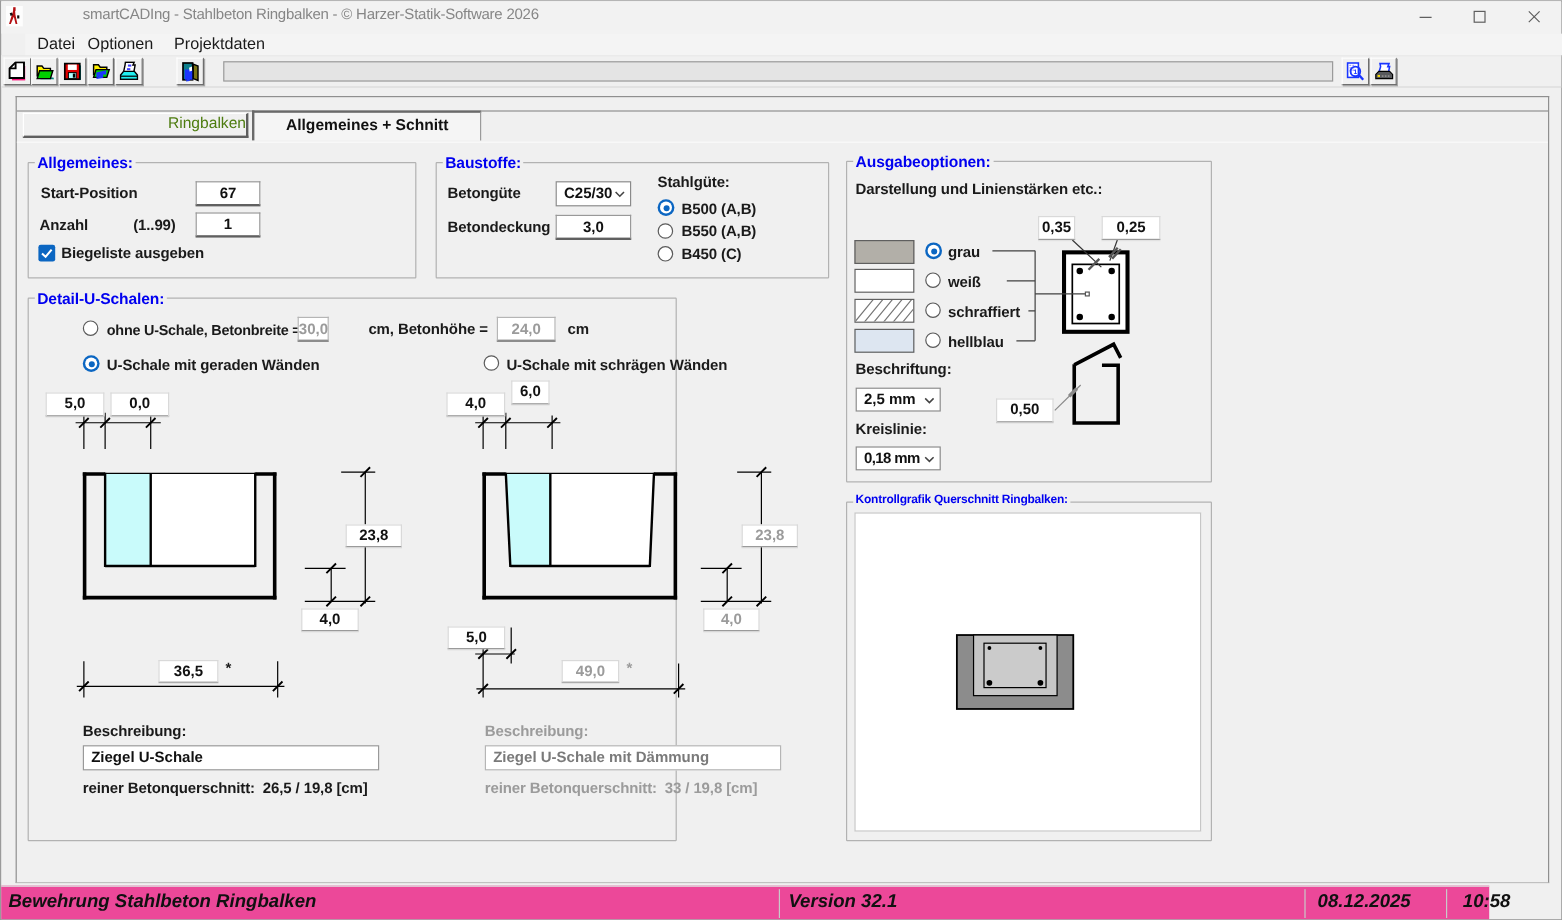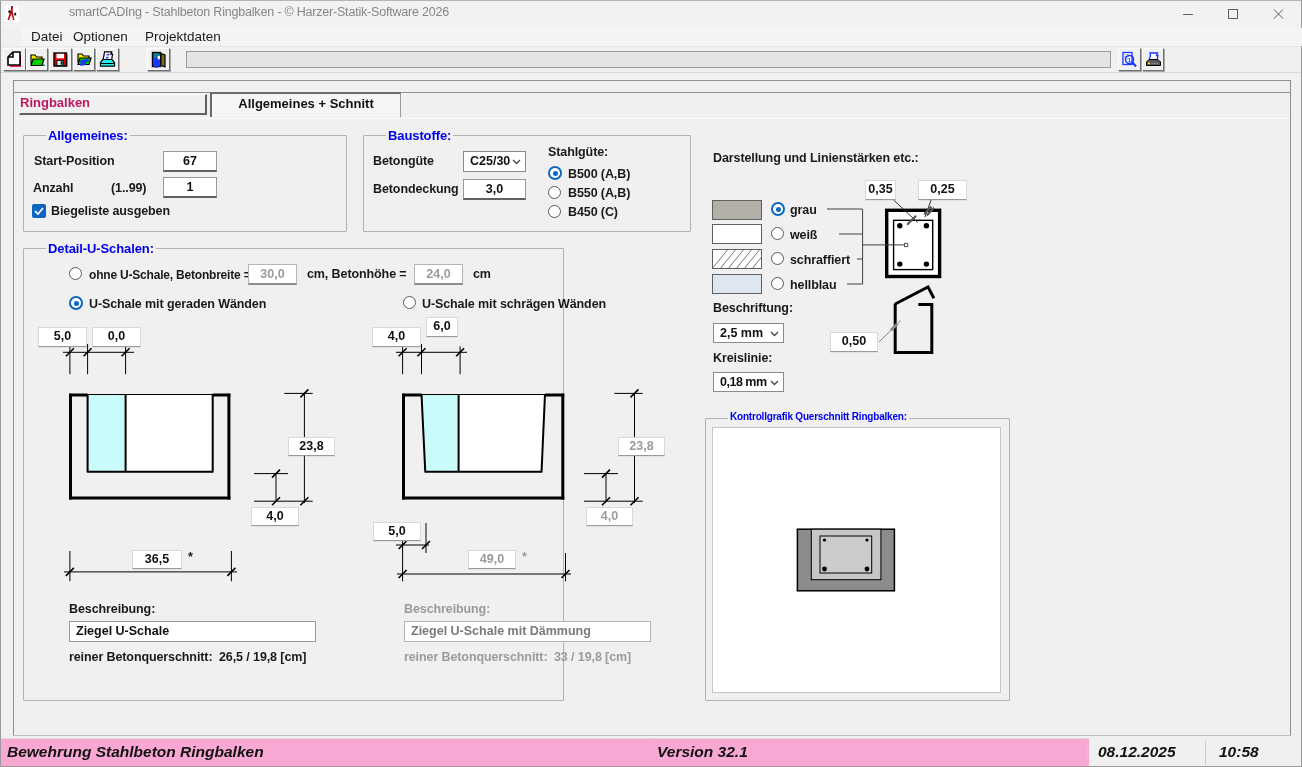--- a/index.html
+++ b/index.html
@@ -16,42 +16,42 @@
 #toolbar{position:absolute;left:0;top:45px;width:1300px;height:27px;background:#f0f0f0;border-top:1px solid #e8e8e8;border-bottom:1px solid #dadada;}
 .tbtn{position:absolute;top:1px;width:22.5px;height:23px;background:#f0f0f0;border-top:1px solid #fdfdfd;border-left:1px solid #fdfdfd;border-right:1px solid #6e6e6e;border-bottom:1px solid #6e6e6e;box-shadow:1px 1px 0 #a8a8a8;}
 .tbtn svg{position:absolute;left:2px;top:2px;}
 #tfield{position:absolute;left:185px;top:4px;width:925px;height:17px;background:#e4e4e4;border:1px solid #9b9b9b;}
 
 .wb{position:absolute;top:0;height:27px;}
 
 #panel{position:absolute;left:12px;top:79px;width:1278px;height:656px;border:1px solid #8f8f8f;border-bottom:1px solid #c0c0c0;background:#f0f0f0;}
 
 #tabline{position:absolute;left:0px;top:11px;width:1276px;height:1px;background:#909090;}
-#tab1{position:absolute;left:5px;top:13px;width:188px;height:21px;background:#f0f0f0;border-top:1px solid #fff;border-left:1px solid #fff;border-right:2px solid #5f5f5f;border-bottom:2px solid #5f5f5f;text-align:left;font-weight:bold;font-size:13px;color:#be185d;line-height:16px;}
+#tab1{position:absolute;left:5px;top:13px;width:188px;height:21px;background:#f0f0f0;border-top:1px solid #fff;border-left:1px solid #fff;border-right:2px solid #5f5f5f;border-bottom:2px solid #5f5f5f;text-align:right;font-weight:normal;font-size:13px;color:#4d7c0f;line-height:16px;}
 #tab2{position:absolute;left:196px;top:11px;width:191px;height:25px;background:#f5f5f5;border-top:2px solid #6a6a6a;border-left:2px solid #6a6a6a;border-right:1px solid #9a9a9a;text-align:center;font-weight:bold;font-size:13px;color:#111;line-height:19px;}
 #tabwhite{position:absolute;left:0px;top:37px;width:1276px;height:1px;background:#fbfbfb;}
 
 .gb{position:absolute;border:1px solid #b2b2b2;border-radius:1px;}
-.gb>b{position:absolute;top:-8px;left:5px;background:#f0f0f0;color:#0000f0;font-size:13px;letter-spacing:-0.1px;padding:0 2px;white-space:nowrap;margin-left:17px;}
+.gb>b{position:absolute;top:-8px;left:5px;background:#f0f0f0;color:#0000f0;font-size:13px;letter-spacing:-0.1px;padding:0 2px;white-space:nowrap;}
 .lbl{position:absolute;font-size:12.5px;letter-spacing:-0.1px;font-weight:bold;color:#1a1a1a;white-space:nowrap;}
 .glbl{position:absolute;font-size:12.5px;letter-spacing:-0.1px;font-weight:bold;color:#9b9b9b;white-space:nowrap;}
 .inp{position:absolute;background:#fff;border:1px solid #999;border-bottom:2px solid #606060;font-size:12.5px;font-weight:bold;color:#111;text-align:center;line-height:18px;}
 .inpg{position:absolute;background:#fff;border:1px solid #b5b5b5;border-bottom:2px solid #8c8c8c;font-size:12.5px;font-weight:bold;color:#9b9b9b;text-align:center;line-height:18px;}
 .dd{position:absolute;background:#fff;border:1px solid #8a8a8a;font-size:12.5px;font-weight:bold;color:#111;line-height:18px;padding-left:6px;}
 .dd i{position:absolute;right:4px;top:7px;width:9px;height:6px;font-style:normal;}
 .dim{position:absolute;background:#fff;border:1px solid #d9d9d9;border-bottom:1px solid #9a9a9a;box-shadow:0 1px 0 rgba(150,150,150,.15);font-size:12.5px;font-weight:bold;color:#111;text-align:center;line-height:17px;}
 .dimg{color:#9b9b9b;}
 
 .rad{position:absolute;width:13px;height:13px;border-radius:50%;background:#fff;border:1px solid #5a5a5a;}
 .radc{position:absolute;width:14px;height:14px;border-radius:50%;background:#0b66c2;}
 .radc:after{content:"";position:absolute;left:2px;top:2px;width:10px;height:10px;border-radius:50%;background:#fff;}
 .radc:before{content:"";position:absolute;left:4.5px;top:4.5px;width:5px;height:5px;border-radius:50%;background:#0b66c2;z-index:2;}
 .cb{position:absolute;width:14px;height:14px;background:#0b66c2;border-radius:2px;}
 
-#status{position:absolute;left:0;top:737px;width:1088px;height:28px;background:#f9a8d4;border-top:1px solid #dcdcdc;}
+#status{position:absolute;left:0;top:737px;width:1240px;height:28px;background:#ec4899;border-top:1px solid #dcdcdc;}
 #status .st{position:absolute;top:4px;font-size:15.5px;font-weight:bold;font-style:italic;color:#111;white-space:nowrap;}
 #status .sep{position:absolute;top:2px;width:1px;height:24px;background:#c9c9c9;}
 .swatch{position:absolute;width:50px;height:20px;border:1px solid #5f5f5f;}
 svg{display:block;}
 </style></head>
 <body>
 <div id="win">
 
 <div id="titlebar">
  <svg class="abs" style="left:4px;top:4px" width="17" height="18" viewBox="0 0 17 18">
@@ -190,21 +190,21 @@
 <div class="rad" style="left:547px;top:185px"></div>
 <div class="lbl" style="left:567px;top:185px">B550 (A,B)</div>
 <div class="rad" style="left:547px;top:204px"></div>
 <div class="lbl" style="left:567px;top:204px">B450 (C)</div>
 
 <div class="gb" style="left:22px;top:247px;width:541px;height:453px">
       <b>Detail-U-Schalen:</b>
     </div>
 <div class="rad" style="left:68px;top:266px"></div>
 <div class="lbl" style="left:88px;top:267px;font-size:12px;letter-spacing:-0.2px">ohne U-Schale, Betonbreite =</div>
-<div class="inpg" style="left:247px;top:263px;width:49px;height:21px">30,0</div>
+<div class="inpg" style="left:247px;top:263px;width:26px;height:21px">30,0</div>
 <div class="lbl" style="left:306px;top:266px">cm, Betonhöhe =</div>
 <div class="inpg" style="left:413px;top:263px;width:49px;height:21px">24,0</div>
 <div class="lbl" style="left:472px;top:266px">cm</div>
 <div class="radc" style="left:68px;top:295px"></div>
 <div class="lbl" style="left:88px;top:296px">U-Schale mit geraden Wänden</div>
 <div class="rad" style="left:402px;top:295px"></div>
 <div class="lbl" style="left:421px;top:296px">U-Schale mit schrägen Wänden</div>
 
 <svg id="draw1" class="abs" style="left:22px;top:320px" width="340" height="270" viewBox="0 0 340 270">
  <g stroke="#000" fill="none">
@@ -288,20 +288,23 @@
 
 <div class="lbl" style="left:68px;top:601px">Beschreibung:</div>
 <div class="inp" style="left:68px;top:620px;width:247px;height:21px;text-align:left;padding-left:6px;border-bottom:1px solid #999">Ziegel U-Schale</div>
 <div class="lbl" style="left:68px;top:649px">reiner Betonquerschnitt:</div>
 <div class="lbl" style="left:218px;top:649px">26,5 / 19,8 [cm]</div>
 <div class="glbl" style="left:403px;top:601px">Beschreibung:</div>
 <div class="inpg" style="left:403px;top:620px;width:247px;height:21px;text-align:left;padding-left:6px;border-bottom:1px solid #b5b5b5;color:#7a7a7a">Ziegel U-Schale mit Dämmung</div>
 <div class="glbl" style="left:403px;top:649px">reiner Betonquerschnitt:</div>
 <div class="glbl" style="left:553px;top:649px">33 / 19,8 [cm]</div>
 
+<div class="gb" style="left:704px;top:133px;width:305px;height:268px">
+      <b>Ausgabeoptionen:</b>
+    </div>
 <div class="lbl" style="left:712px;top:150px">Darstellung und Linienstärken etc.:</div>
 <div class="swatch" style="left:711px;top:199px;background:#b2afa8"></div>
 <div class="swatch" style="left:711px;top:223px;background:#fff"></div>
 <div class="swatch" style="left:711px;top:248px;background:#fff">
       <svg width="48" height="18" viewBox="0 0 48 18">
         <path d="M-2 20 L16 -2 M6 20 L24 -2 M14 20 L32 -2 M22 20 L40 -2 M30 20 L48 -2 M38 20 L56 -2" stroke="#777" stroke-width="1"></path>
       </svg>
     </div>
 <div class="swatch" style="left:711px;top:273px;background:#dde6f1"></div>
 <div class="radc" style="left:770px;top:201px"></div>

